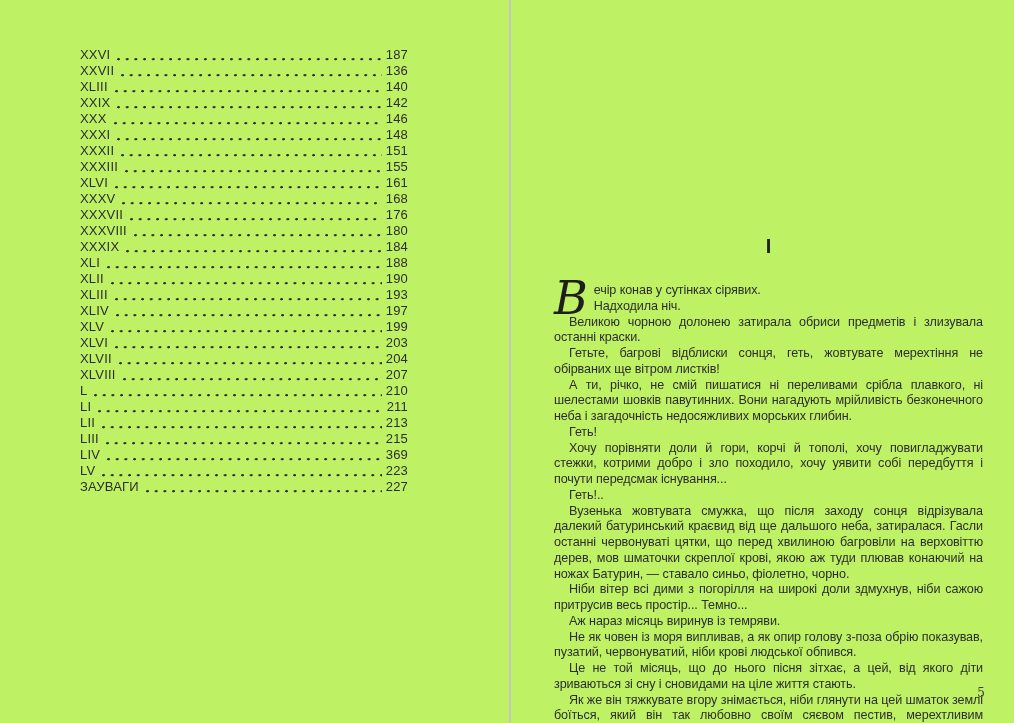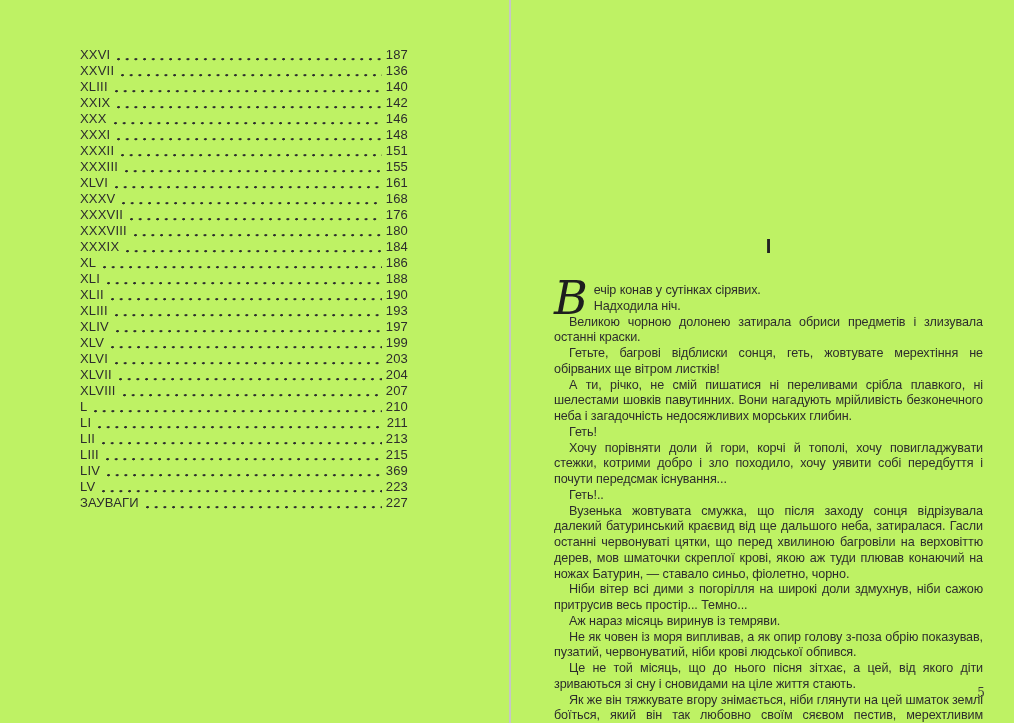--- a/index.html
+++ b/index.html
@@ -168,25 +168,20 @@
   </div>
       <div class="toc-row">
     <span class="toc-label">XXXVIII</span>
     <span class="toc-dots"></span>
     <span class="toc-page">180</span>
   </div>
       <div class="toc-row">
     <span class="toc-label">XXXIX</span>
     <span class="toc-dots"></span>
     <span class="toc-page">184</span>
-  </div>
-      <div class="toc-row">
-    <span class="toc-label">XL</span>
-    <span class="toc-dots"></span>
-    <span class="toc-page">186</span>
   </div>
       <div class="toc-row">
     <span class="toc-label">XLI</span>
     <span class="toc-dots"></span>
     <span class="toc-page">188</span>
   </div>
       <div class="toc-row">
     <span class="toc-label">XLII</span>
     <span class="toc-dots"></span>
     <span class="toc-page">190</span>

